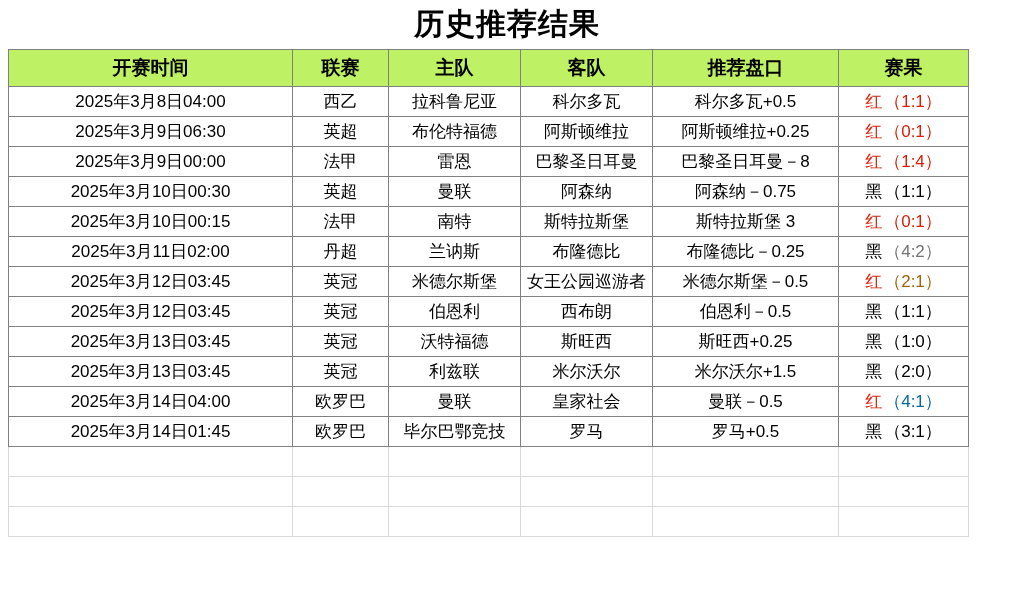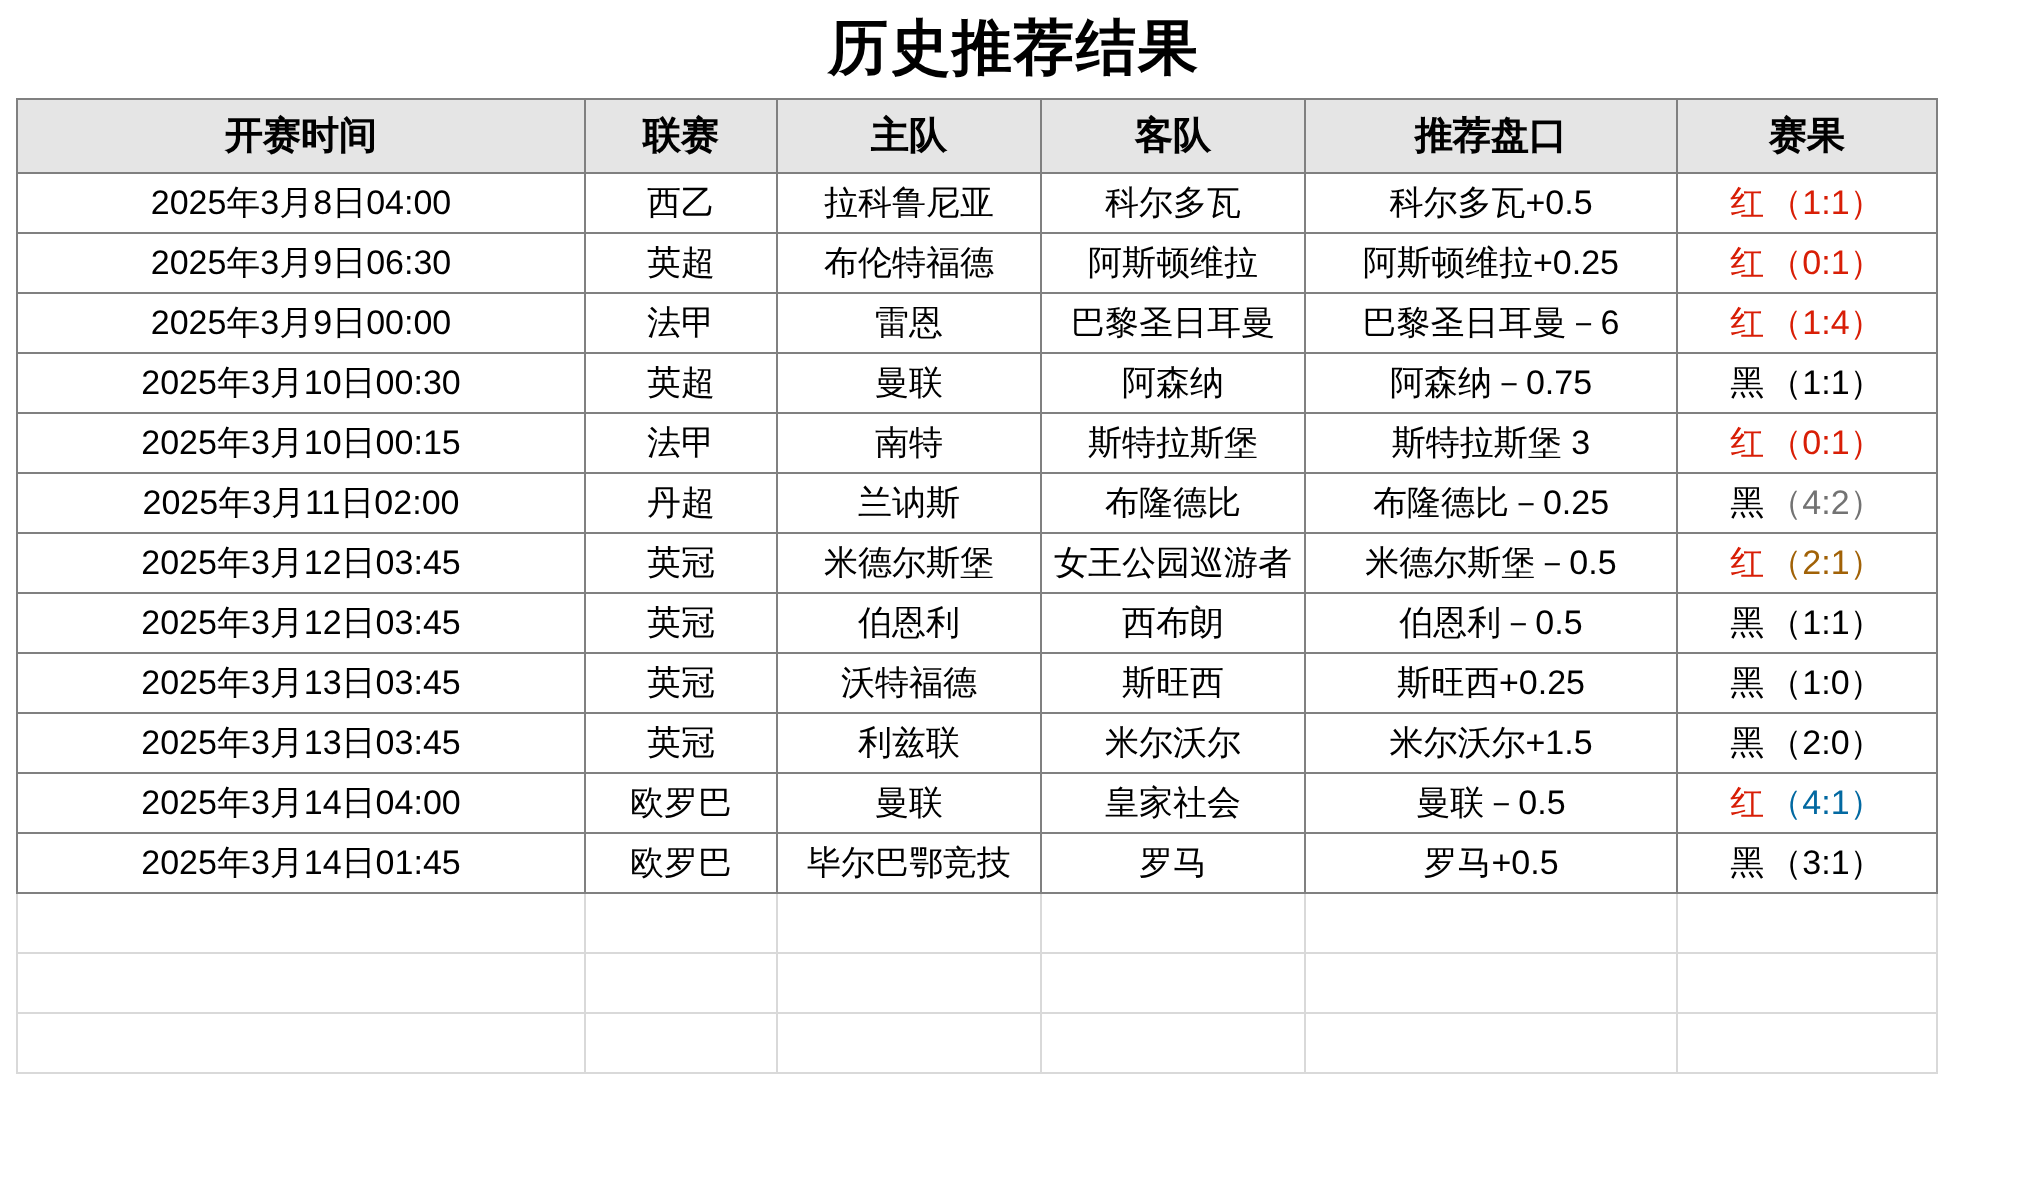--- a/index.html
+++ b/index.html
@@ -53,21 +53,21 @@
     border: 1px solid #808080;
     height: 29px;
     font-size: 17px;
     text-align: center;
     vertical-align: middle;
     overflow: hidden;
     white-space: nowrap;
     padding: 0 2px;
   }
   table.grid thead th {
-    background: #e5e5e5;
+    background: #bef264;
     font-weight: bold;
     font-size: 19px;
     height: 36px;
     color: #000000;
   }
   table.grid th.pad, table.grid td.pad {
     border: none;
     background: #ffffff;
   }
   td.result { font-size: 17px; }
@@ -134,21 +134,21 @@
           <td>阿斯顿维拉</td>
           <td>阿斯顿维拉+0.25</td>
           <td class="result"><span style="color: rgb(216, 30, 6);">红</span><span class="res-score" style="color: rgb(216, 30, 6);">（0:1）</span></td>
           <td class="pad"></td>
         </tr>
         <tr>
           <td>2025年3月9日00:00</td>
           <td>法甲</td>
           <td>雷恩</td>
           <td>巴黎圣日耳曼</td>
-          <td>巴黎圣日耳曼－6</td>
+          <td>巴黎圣日耳曼－8</td>
           <td class="result"><span style="color: rgb(216, 30, 6);">红</span><span class="res-score" style="color: rgb(216, 30, 6);">（1:4）</span></td>
           <td class="pad"></td>
         </tr>
         <tr>
           <td>2025年3月10日00:30</td>
           <td>英超</td>
           <td>曼联</td>
           <td>阿森纳</td>
           <td>阿森纳－0.75</td>
           <td class="result"><span style="color: rgb(0, 0, 0);">黑</span><span class="res-score" style="color: rgb(0, 0, 0);">（1:1）</span></td>

